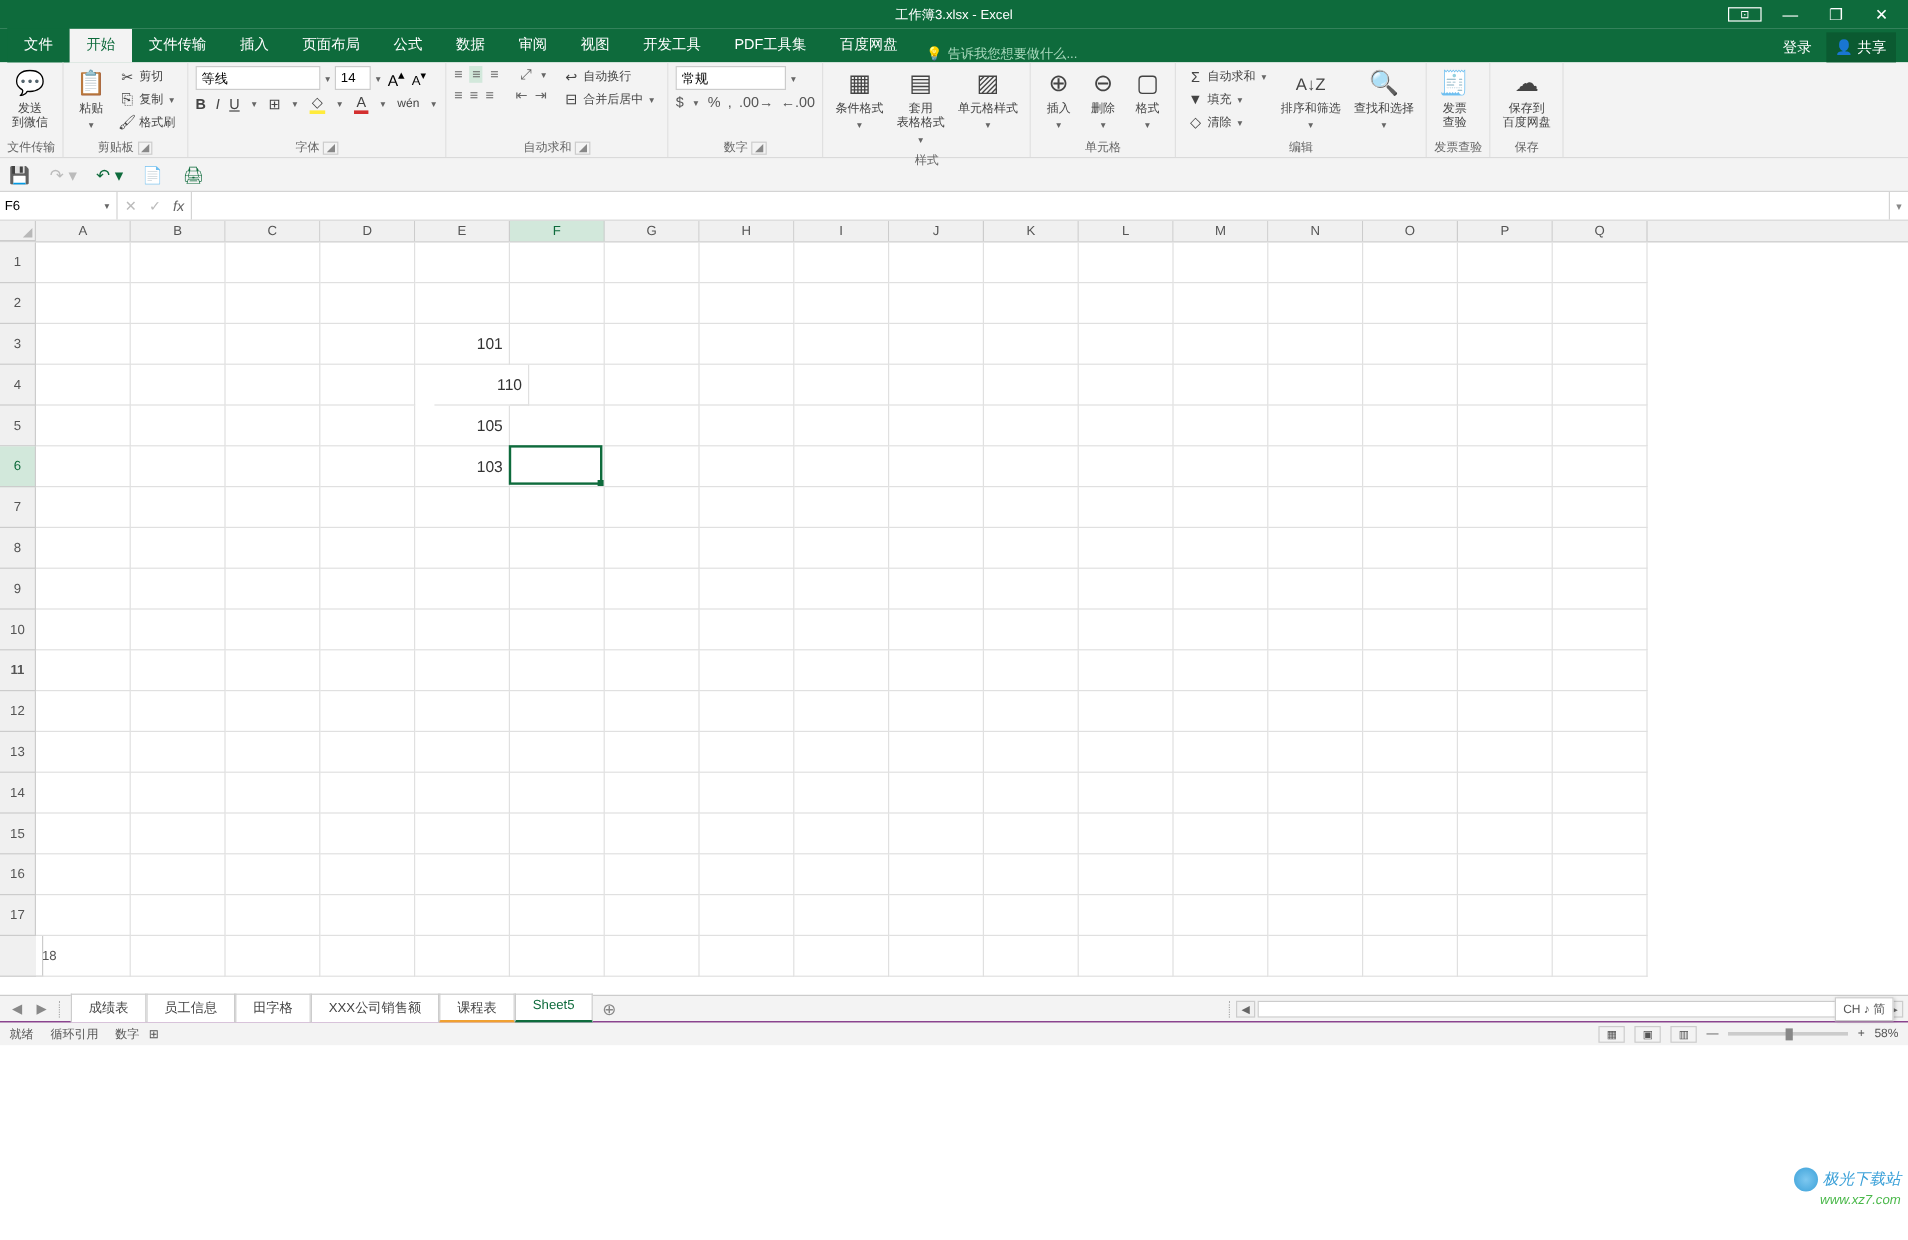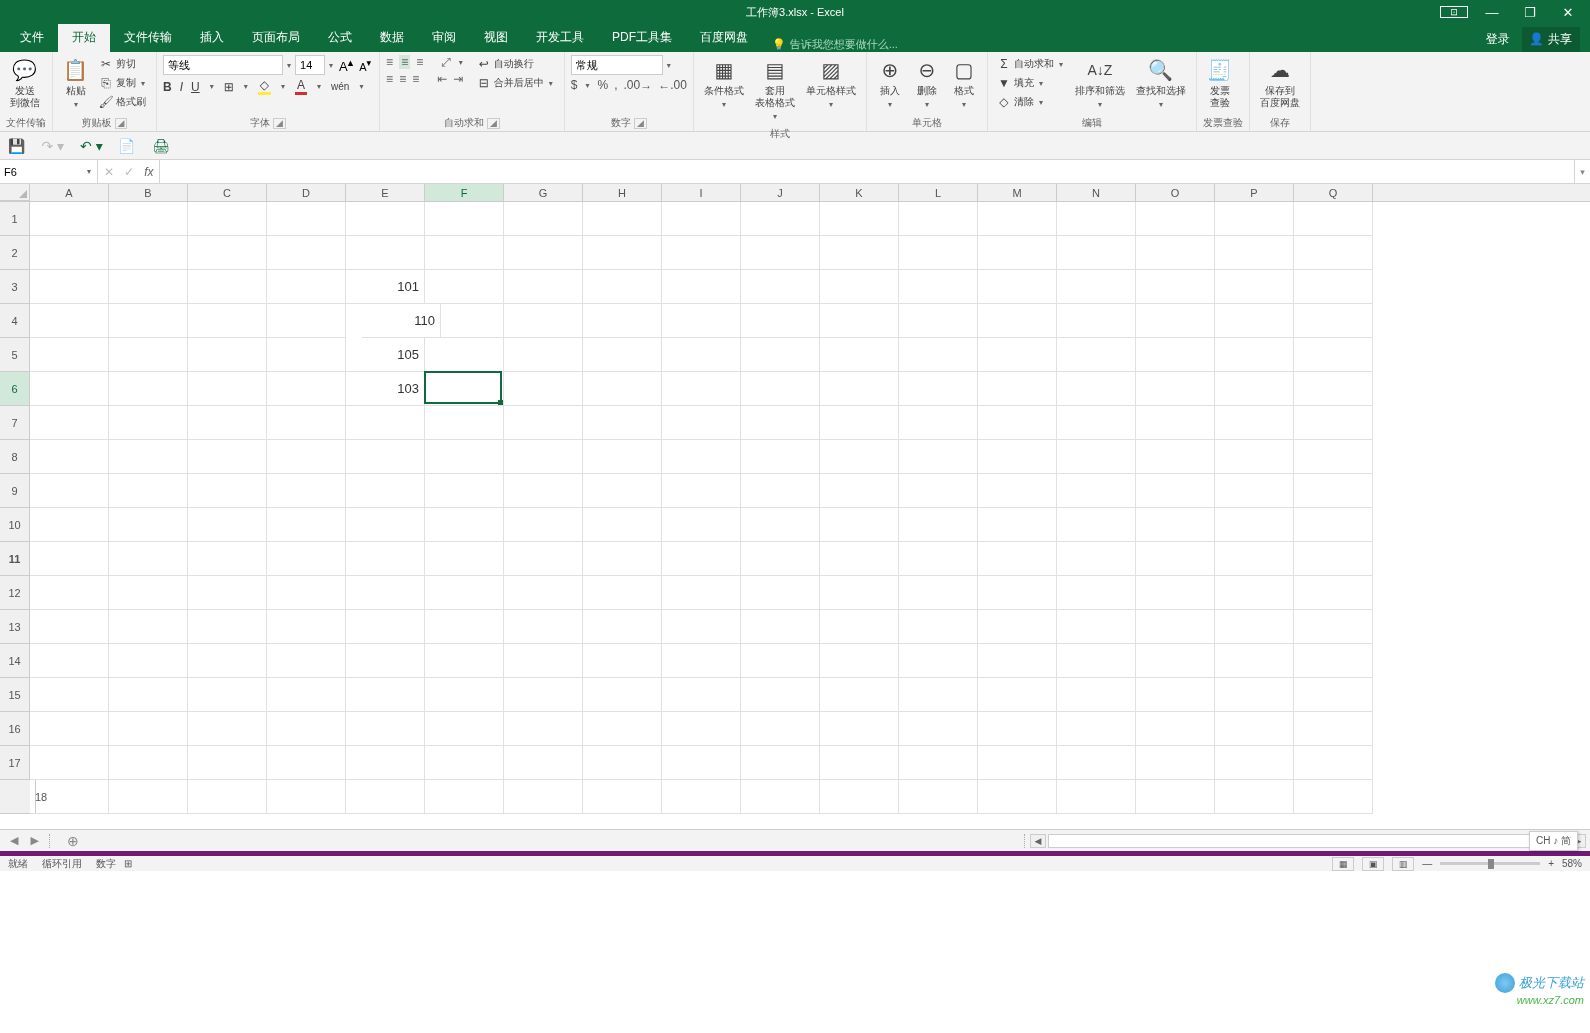--- a/index.html
+++ b/index.html
@@ -71,21 +71,21 @@
 .sheettabs .nav { color: #888; padding: 0 6px; cursor: pointer; }
 .sheettabs .stab { padding: 3px 14px; border: 1px solid #ccc; border-bottom: none; background: #fff; color: #444; cursor: pointer; margin-top: -1px; }
 .sheettabs .stab.active { border-bottom: 2px solid #0e6b3c; color: #0e6b3c; font-weight: 500; }
 .sheettabs .stab.orange { border-bottom: 2px solid #f0a030; }
 .sheettabs .addsheet { padding: 0 8px; color: #888; cursor: pointer; font-size: 14px; }
 .sheettabs .hscroll { margin-left: auto; display: flex; align-items: center; gap: 2px; padding-right: 4px; }
 .sheettabs .hscroll .track { width: 520px; height: 14px; border: 1px solid #ccc; background: #fff; position: relative; }
 .sheettabs .hscroll .arrow { width: 16px; height: 14px; border: 1px solid #ccc; background: #f0f0f0; text-align: center; font-size: 9px; line-height: 12px; color: #666; cursor: pointer; }
 
 
-.statusbar { height: 20px; background: #f3f3f3; border-top: 5px solid #701a75; display: flex; align-items: center; font-size: 10px; color: #555; padding: 0 8px; }
+.statusbar { height: 20px; background: #f3f3f3; border-top: 1px solid #701a75; display: flex; align-items: center; font-size: 10px; color: #555; padding: 0 8px; }
 .statusbar .right { margin-left: auto; display: flex; align-items: center; gap: 8px; }
 .statusbar .viewbtn { width: 22px; height: 14px; border: 1px solid #ccc; display: inline-flex; align-items: center; justify-content: center; font-size: 9px; cursor: pointer; }
 .statusbar .zoom-slider { width: 100px; height: 3px; background: #ccc; position: relative; }
 .statusbar .zoom-slider .thumb { position: absolute; left: 48px; top: -3px; width: 6px; height: 10px; background: #888; }
 
 
 .watermark { position: absolute; right: 6px; bottom: 26px; font-size: 13px; color: #3aa0d8; font-style: italic; display: flex; flex-direction: column; align-items: flex-end; line-height: 14px; }
 .watermark .logo { display: flex; align-items: center; gap: 4px; }
 .watermark .logo .circ { width: 20px; height: 20px; border-radius: 50%; background: radial-gradient(#7ec8f0,#3aa0d8); }
 .watermark .url { color: #4ab84a; font-size: 11px; }
@@ -169,21 +169,21 @@
     </div>
     <div class="label">
         <span>剪贴板</span>
         <span class="dlg">◢</span>
       </div>
   </div>
 
   <div class="rgroup" style="min-width:200px">
     <div class="vstack" style="gap:3px">
       <div class="hstack">
-        <input class="font-select" style="width: 120px;" value="等线">
+        <input class="font-select" style="width: 104px;" value="等线">
         <span class="dd">▾</span>
         <input class="font-select" style="width: 30px;" value="14">
         <span class="dd">▾</span>
         <span style="font-size:13px;padding:0 2px">A<sup>▴</sup></span>
         <span style="font-size:11px;padding:0 2px">A<sup>▾</sup></span>
       </div>
       <div class="hstack" style="gap:8px;font-size:12px;color:#444">
         <span style="font-weight:bold">B</span>
         <span style="font-style:italic">I</span>
         <span style="text-decoration:underline">U</span>
@@ -735,20 +735,28 @@
       <div class="cell" style="left: 1185px; top: 578px; width: 79px; height: 34px;"></div>
       <div class="cell" style="left: 1264px; top: 578px; width: 79px; height: 34px;"></div>
     </div>
   <div class="active-cell" id="activecell" style="left: 424px; top: 187px; width: 78px; height: 33px;"></div>
 </div>
 
 <div class="sheettabs">
   <span class="nav">◀</span>
   <span class="nav">▶</span>
   <span style="width:6px;border-left:1px dotted #aaa;margin:0 4px;height:14px"></span>
+  <div id="sheettabs-container" style="display:flex">
+      <div class="stab">成绩表</div>
+      <div class="stab">员工信息</div>
+      <div class="stab">田字格</div>
+      <div class="stab">XXX公司销售额</div>
+      <div class="stab orange">课程表</div>
+      <div class="stab active">Sheet5</div>
+    </div>
   <span class="addsheet">⊕</span>
   <div class="hscroll">
     <span style="width:4px;border-left:1px dotted #aaa;height:14px"></span>
     <div class="arrow">◀</div>
     <div class="track"></div>
     <div class="arrow">▶</div>
   </div>
 </div>
 
 <div class="statusbar">

